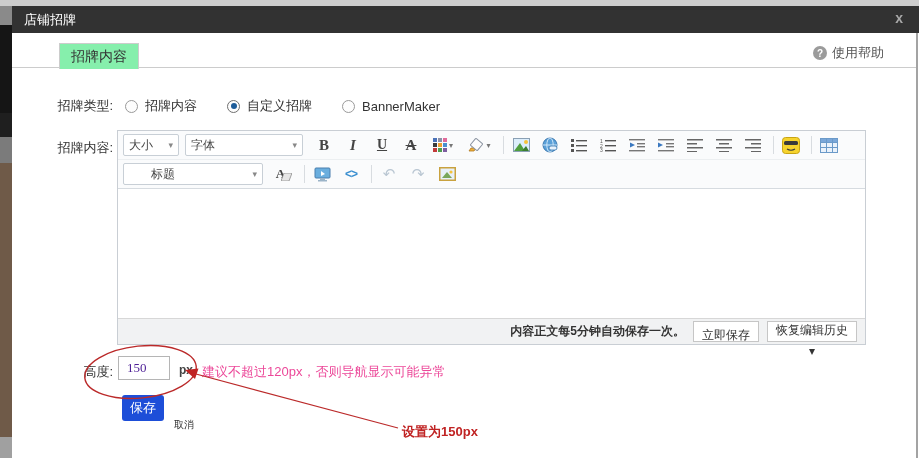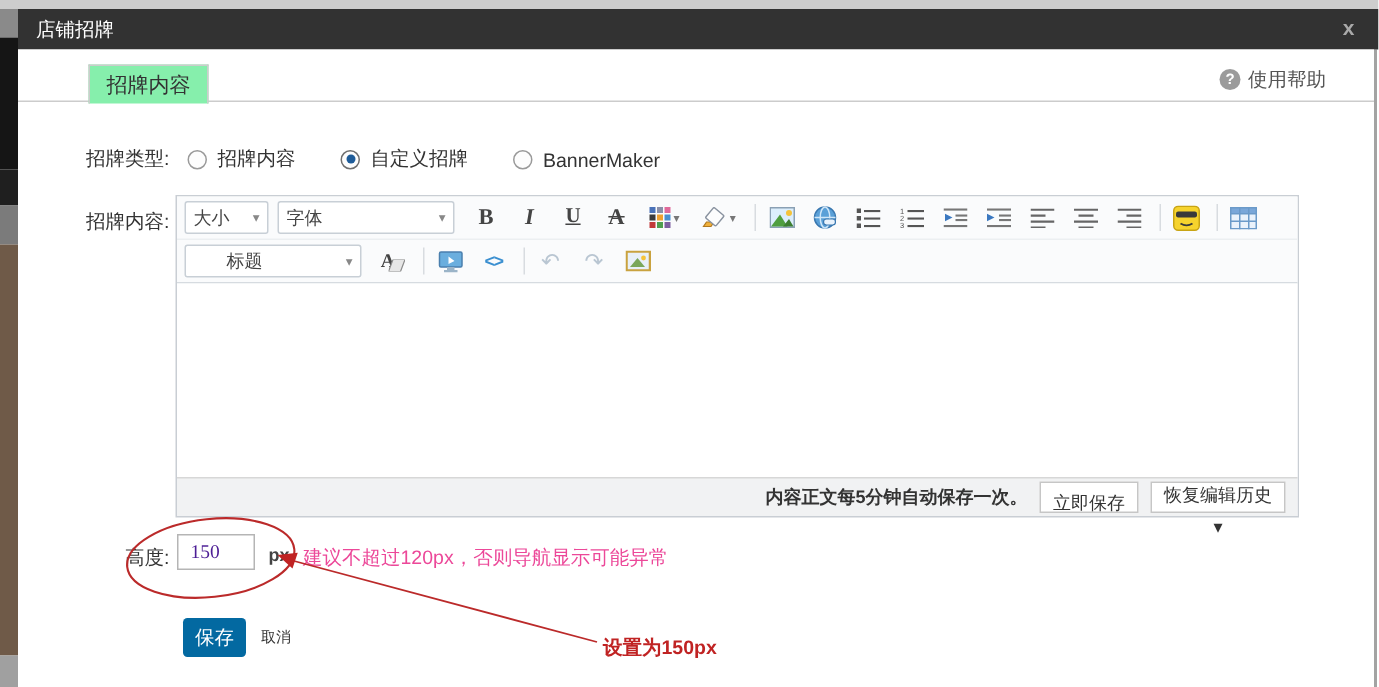--- a/index.html
+++ b/index.html
@@ -46,21 +46,21 @@
     box-sizing:border-box;display:flex;flex-direction:column;background:#fff;}
   .tbrow{height:28px;background:#fafbfc;display:flex;align-items:center;padding:0 5px;flex:none;}
   .tbrow1{border-bottom:1px solid #eceff1;}
   .tbrow2{border-bottom:1px solid #d6dbe0;}
   .dd{height:22px;background:#fff;border:1px solid #c8cfd6;border-radius:2px;display:flex;
     align-items:center;justify-content:space-between;padding:0 5px;font-size:12px;color:#444;
     box-sizing:border-box;cursor:pointer;flex:none;}
   .dd .car{color:#888;font-size:9px;margin-left:4px;}
   .dd-size{width:56px;margin-right:6px;}
   .dd-font{width:118px;margin-right:8px;}
-  .dd-para{width:118px;margin-right:8px;padding-left:27px;}
+  .dd-para{width:140px;margin-right:8px;padding-left:27px;}
   .tb{width:26px;height:24px;display:flex;align-items:center;justify-content:center;
     margin-right:3px;cursor:pointer;border-radius:2px;flex:none;position:relative;}
   .glyB{font-family:"Liberation Serif","DejaVu Serif",serif;font-weight:bold;font-size:15px;color:#444;}
   .glyI{font-family:"Liberation Serif","DejaVu Serif",serif;font-style:italic;font-weight:bold;font-size:15px;color:#444;}
   .glyU{font-family:"Liberation Serif","DejaVu Serif",serif;font-weight:bold;font-size:14px;color:#444;text-decoration:underline;}
   .glyS{font-family:"Liberation Serif","DejaVu Serif",serif;font-weight:bold;font-size:15px;color:#444;text-decoration:line-through;}
   .glyCode{font-weight:bold;font-size:12px;color:#3a8fd0;letter-spacing:-1px;}
   .glyUndo{font-size:15px;color:#b9c6d2;}
   .tb .mini-car{font-size:8px;color:#777;margin-left:2px;}
   .sep{width:1px;height:18px;background:#d8dce0;margin:0 4px;flex:none;}
@@ -72,21 +72,21 @@
   .autosave{font-size:12px;color:#333;font-weight:bold;}
   .sbtn{height:21px;background:#fff;border:1px solid #c6c6c6;display:flex;align-items:center;
     gap:5px;padding:0 8px;font-size:12px;color:#333;cursor:pointer;box-sizing:border-box;flex-direction:column;}
   
   .hrow-label{position:absolute;left:44px;top:363px;width:69px;text-align:right;color:#333;}
   .hinput{position:absolute;left:118px;top:356px;width:52px;height:24px;border:1px solid #b5b5b5;
     box-sizing:border-box;font-size:13px;padding:0 0 0 8px;color:#4c1d95;font-family:Liberation Serif, serif;}
   .hunit{position:absolute;left:179px;top:363px;color:#444;font-weight:bold;font-size:12px;}
   .hhint{position:absolute;left:202px;top:363px;color:#ec4899;font-size:13px;}
   
-  .save-btn{position:absolute;left:122px;top:412px;width:42px;height:26px;background:#0369a1;
+  .save-btn{position:absolute;left:122px;top:395px;width:42px;height:26px;background:#1d4ed8;
     color:#fff;border:none;border-radius:3px;font-size:13px;cursor:pointer;font-family:inherit;}
   .cancel-lnk{position:absolute;left:174px;top:418px;color:#333;font-size:10px;cursor:pointer;}
   
   .anno{position:absolute;left:0;top:0;width:919px;height:458px;pointer-events:none;z-index:20;}
   
   .icn{display:block;}
 </style>
 </head>
 <body>
 

